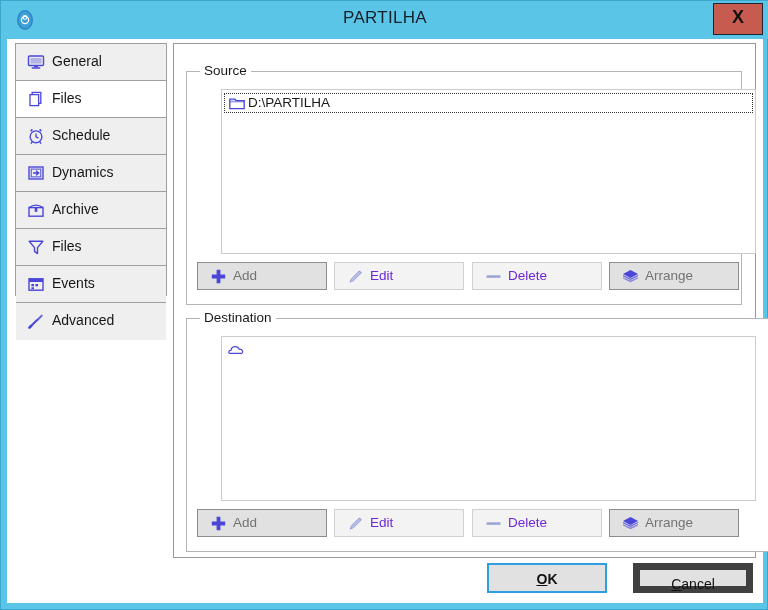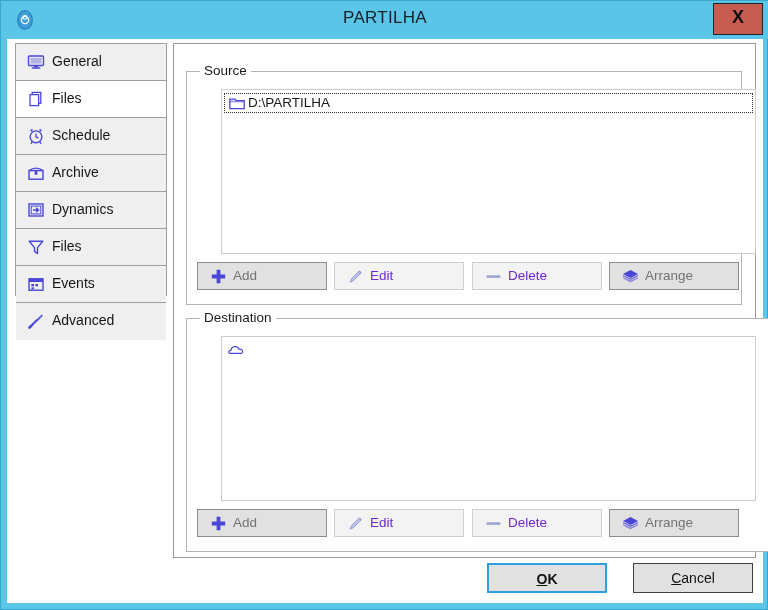--- a/index.html
+++ b/index.html
@@ -229,21 +229,21 @@
     left: 0; bottom: 0;
     width: 756px;
     height: 48px;
   }
   .dlgbtn {
     position: absolute;
     top: 9px;
     width: 120px;
     height: 30px;
     background: #e1e1e1;
-    border: 1px solid #404040;
+    border: 7px solid #404040;
     box-sizing: border-box;
     font-size: 14px;
     color: #111111;
     text-align: center;
     line-height: 28px;
     cursor: pointer;
   }
   .dlgbtn.default {
     border: 2px solid #2e9fe0;
     font-weight: bold;
@@ -304,36 +304,36 @@
               <path d="M9 6.4 L9 9.8 L11.4 11.1" fill="none" stroke="#4a46d8" stroke-width="1.3"></path>
               <path d="M3.6 4.2 L5.4 2.4 M14.4 4.2 L12.6 2.4" stroke="#4a46d8" stroke-width="1.5" fill="none"></path>
               <path d="M5.2 15 L3.8 16.6 M12.8 15 L14.2 16.6" stroke="#4a46d8" stroke-width="1.4" fill="none"></path>
             </svg>
           </span>
           <span class="tab-label">Schedule</span>
         </div>
         <div class="tab">
           <span class="tab-icon">
             <svg width="18" height="18" viewBox="0 0 18 18">
+              <rect x="2" y="3" width="14" height="12" fill="none" stroke="#4a46d8" stroke-width="1.4"></rect>
+              <rect x="4.2" y="5.1" width="9.6" height="7.8" fill="none" stroke="#4a46d8" stroke-width="1"></rect>
+              <path d="M6 9 L11 9 M9 6.8 L11.6 9 L9 11.2" fill="none" stroke="#4a46d8" stroke-width="1.5"></path>
+            </svg>
+          </span>
+          <span class="tab-label">Dynamics</span>
+        </div>
+        <div class="tab">
+          <span class="tab-icon">
+            <svg width="18" height="18" viewBox="0 0 18 18">
               <rect x="2" y="6.6" width="14" height="8.6" fill="none" stroke="#4a46d8" stroke-width="1.4"></rect>
               <path d="M2 6.6 Q9 1.6 16 6.6" fill="none" stroke="#4a46d8" stroke-width="1.4"></path>
               <rect x="7.7" y="6.6" width="2.6" height="4.2" fill="#4a46d8"></rect>
             </svg>
           </span>
           <span class="tab-label">Archive</span>
-        </div>
-        <div class="tab">
-          <span class="tab-icon">
-            <svg width="18" height="18" viewBox="0 0 18 18">
-              <rect x="2" y="3" width="14" height="12" fill="none" stroke="#4a46d8" stroke-width="1.4"></rect>
-              <rect x="4.2" y="5.1" width="9.6" height="7.8" fill="none" stroke="#4a46d8" stroke-width="1"></rect>
-              <path d="M6 9 L11 9 M9 6.8 L11.6 9 L9 11.2" fill="none" stroke="#4a46d8" stroke-width="1.5"></path>
-            </svg>
-          </span>
-          <span class="tab-label">Dynamics</span>
         </div>
         <div class="tab">
           <span class="tab-icon">
             <svg width="18" height="18" viewBox="0 0 18 18">
               <path d="M2.2 3.2 L15.8 3.2 L10.5 9.6 L10.5 15.6 L7.5 13.4 L7.5 9.6 Z" fill="none" stroke="#4a46d8" stroke-width="1.4" stroke-linejoin="round"></path>
             </svg>
           </span>
           <span class="tab-label">Files</span>
         </div>
         <div class="tab">

